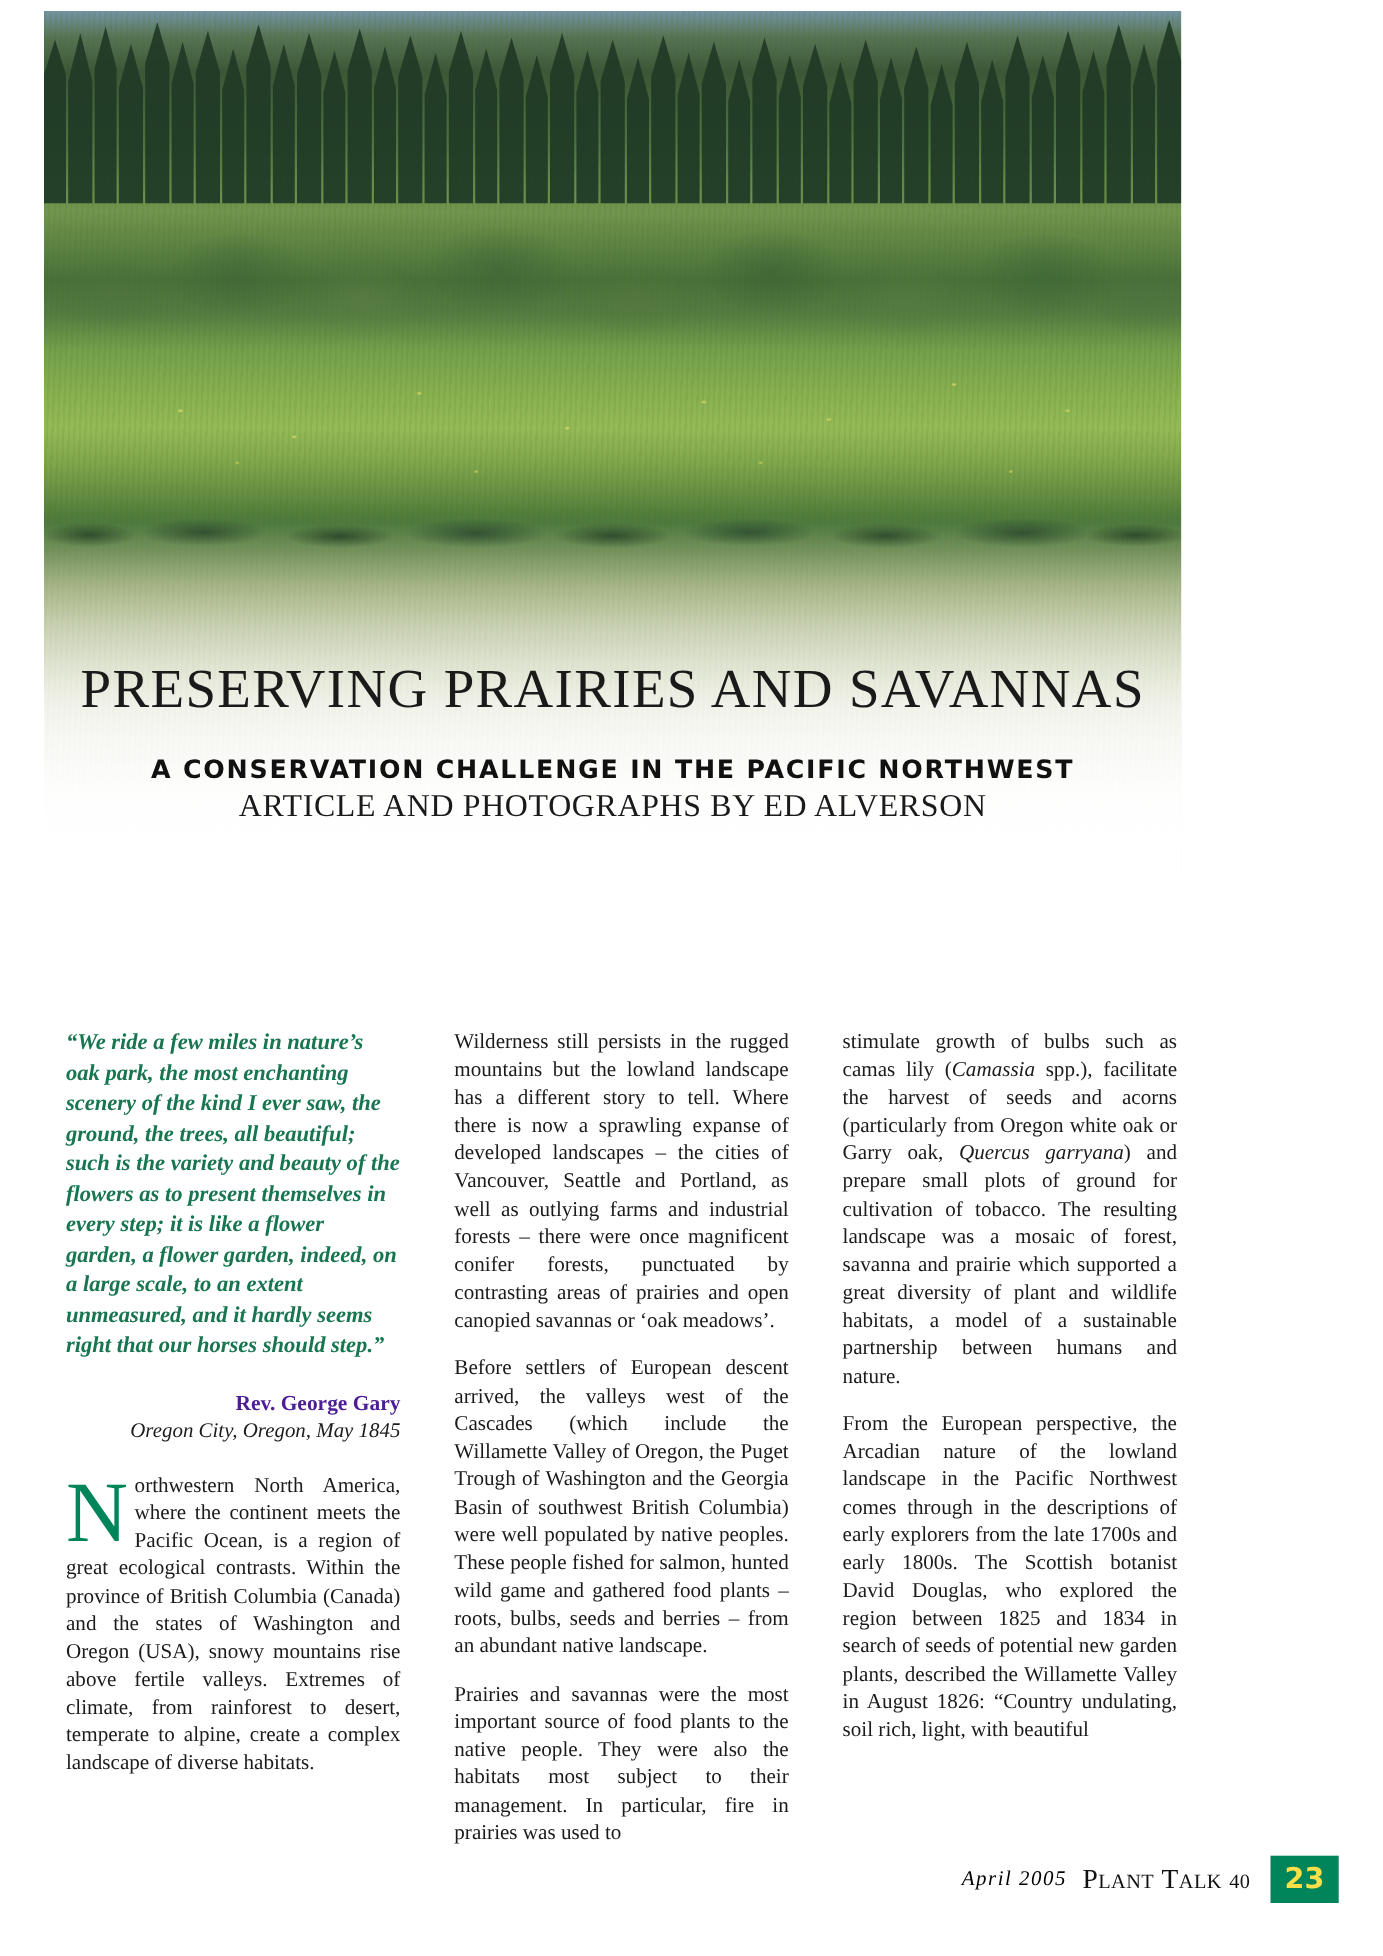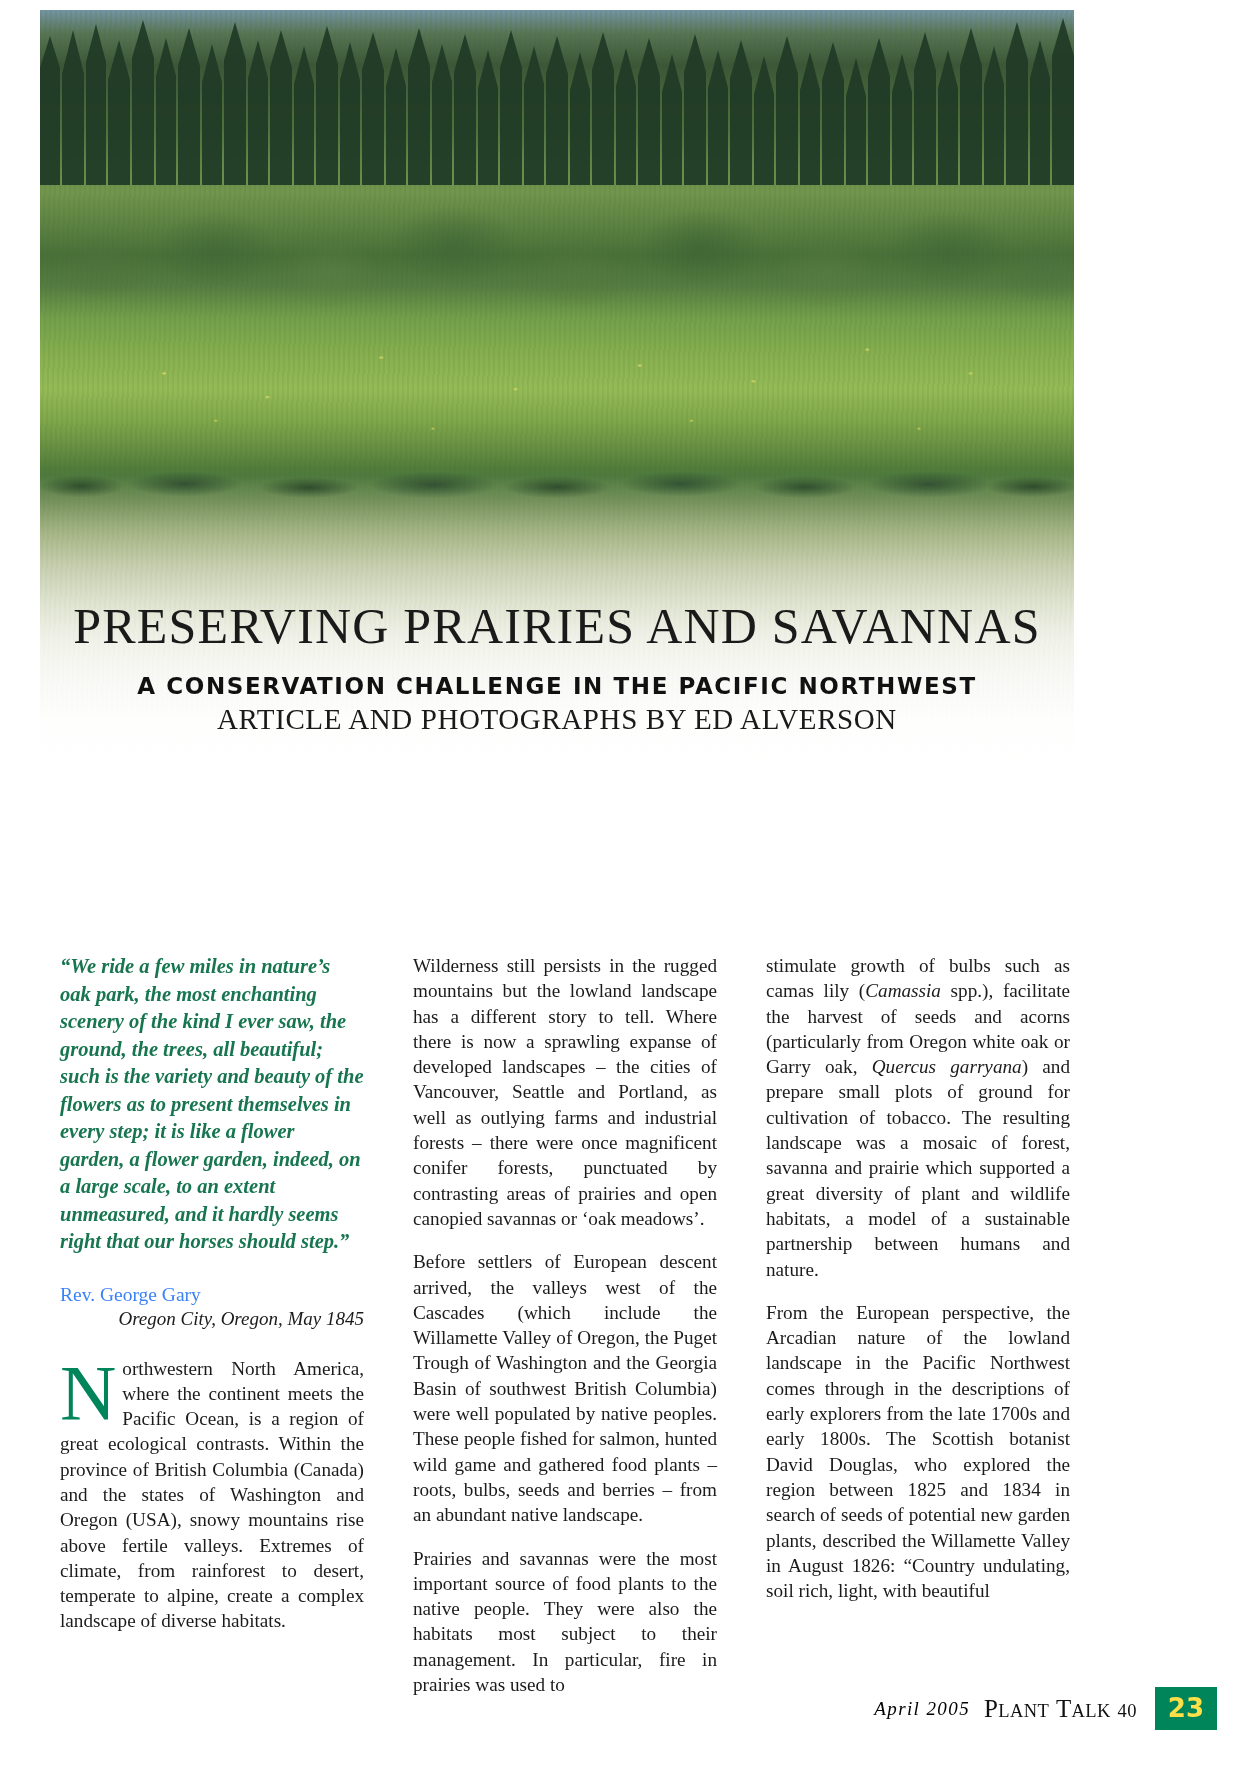--- a/index.html
+++ b/index.html
@@ -154,38 +154,37 @@
     line-height: 1.02;
     margin-top: -4px;
     white-space: nowrap;
   }
   .title-sub {
     font-family: "DejaVu Sans", sans-serif;
     font-size: 23px;
     font-weight: 700;
     letter-spacing: 1.6px;
     color: #111111;
-    margin-top: 20px;
+    margin-top: 34px;
   }
   .title-byline {
     font-family: "Liberation Serif", serif;
     font-size: 29px;
     letter-spacing: 0.6px;
     color: #1a1a1a;
     margin-top: 4px;
   }
 
   
   .cols {
     position: absolute;
     left: 60px;
     top: 935px;
     width: 1010px;
     height: 695px;
-    margin-top: 18px;
   }
   .col {
     position: absolute;
     top: 0;
     width: 304px;
     height: 100%;
   }
   .col-1 { left: 0px; }
   .col-2 { left: 353px; }
   .col-3 { left: 706px; }
@@ -207,24 +206,24 @@
     font-style: italic;
     font-weight: 700;
     font-size: 20.5px;
     line-height: 27.5px;
     color: #17754f;
     margin: 0;
     text-align: left;
   }
   .attrib-name {
     font-family: "Liberation Serif", serif;
-    font-weight: 400;
+    font-weight: 700;
     font-size: 19.5px;
-    color: #3b82f6;
-    text-align: left;
+    color: #4c1d95;
+    text-align: right;
     margin: 28px 0 0 0;
   }
   .attrib-place {
     font-family: "Liberation Serif", serif;
     font-style: italic;
     font-size: 19px;
     color: #1b1b1b;
     text-align: right;
     margin: 2px 0 0 0;
   }

